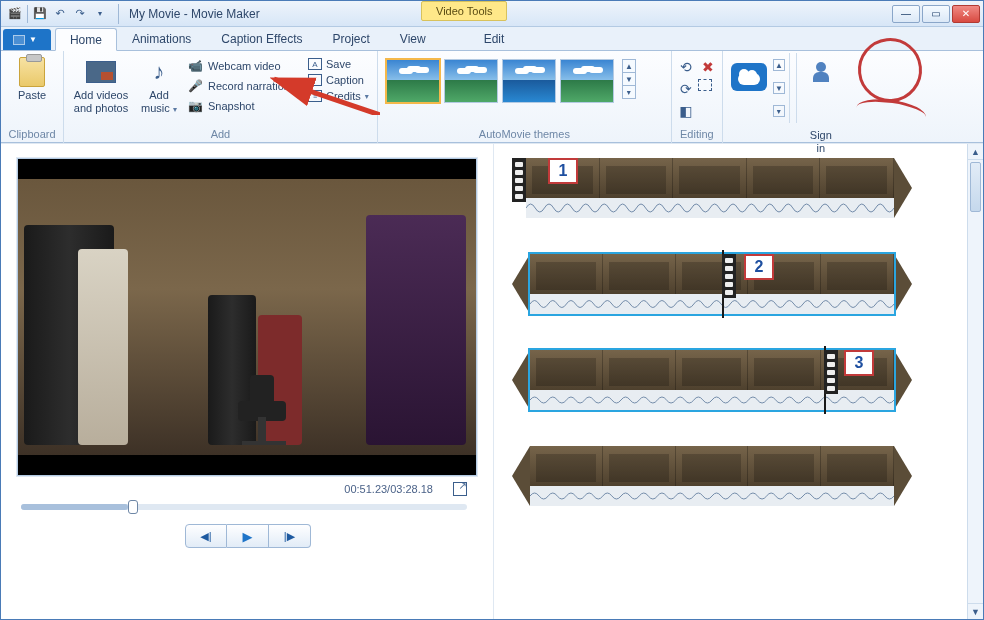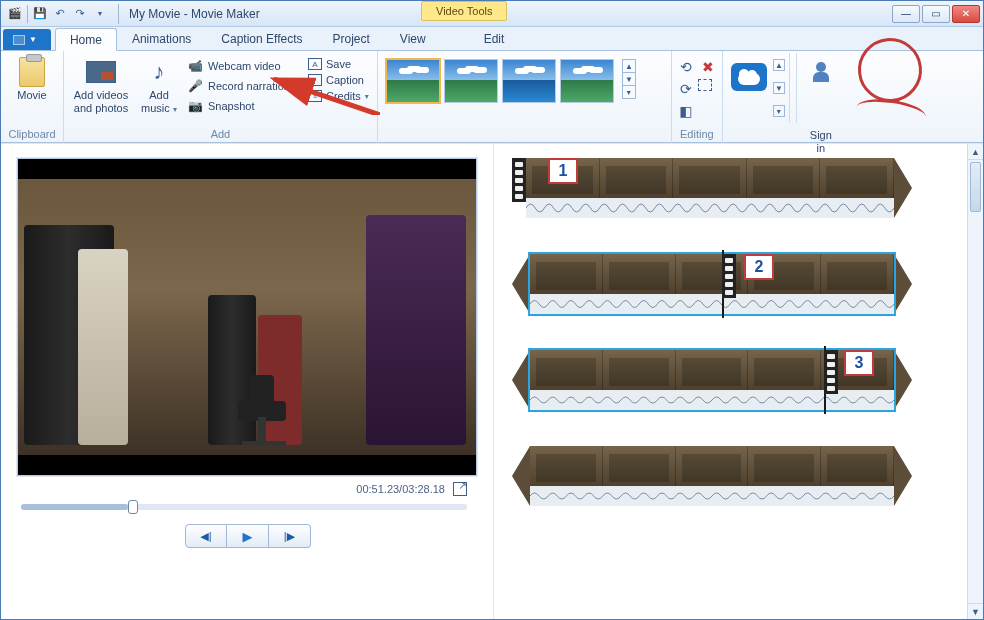--- a/index.html
+++ b/index.html
@@ -59,21 +59,21 @@
 .f1 { left:6px; width:90px; height:220px; background:linear-gradient(90deg,#1a1a1a,#2d2d2d,#1a1a1a);}
 .f1b { left:60px; width:50px; height:196px; background:linear-gradient(#d9d3c4,#b8ae9c);}
 .f2 { left:190px; width:48px; height:150px; background:linear-gradient(90deg,#1a1a1a,#2d2d2d,#1a1a1a);}
 .f3 { left:240px; width:44px; height:130px; background:#7d2b2b;}
 .f4 { right:10px; width:100px; height:230px; background:linear-gradient(#4b2b55,#2a1433);}
 .chair { position:absolute; left:220px; bottom:10px; width:56px; height:62px;}
 .chair .seat{position:absolute; bottom:24px; width:48px; height:20px; background:#222; border-radius:4px;}
 .chair .back{position:absolute; bottom:40px; left:12px; width:24px; height:30px; background:#222; border-radius:4px;}
 .chair .base{position:absolute; bottom:0; left:20px; width:8px; height:28px; background:#333;}
 .chair .legs{position:absolute; bottom:0; left:4px; width:44px; height:4px; background:#333;}
-.timecode { text-align:right; padding:6px 12px 2px 0; font-size:11px; color:#4b6288; display:flex; justify-content:flex-end; align-items:center; gap:8px;}
+.timecode { text-align:right; padding:6px 12px 2px 0; font-size:11px; color:#4b6288; display:flex; justify-content:flex-end; align-items:center; gap:20px;}
 .fullscreen-ico { width:14px; height:14px; border:1px solid #3b5e8c; position:relative;}
 .fullscreen-ico::after{content:"↗"; position:absolute; right:-1px; top:-3px; font-size:10px; color:#3b5e8c;}
 .seekbar { height:6px; background:#dfe8f2; margin:6px 12px 4px 4px; position:relative; border-radius:3px;}
 .seekbar .prog { position:absolute; left:0; top:0; bottom:0; width:24%; background:#a8c0dc; border-radius:3px;}
 .seekbar .thumb { position:absolute; left:24%; top:-4px; width:10px; height:14px; background:#fff; border:1px solid #6e87a6; border-radius:3px;}
 .controls { display:flex; justify-content:center; gap:0; margin-top:10px;}
 .ctrlbtn { width:42px; height:24px; border:1px solid #9fb8d6; background:linear-gradient(#fefeff,#e2ecf7); display:flex; align-items:center; justify-content:center; font-size:11px; color:#1e5aa0;}
 .ctrlbtn:first-child{border-radius:4px 0 0 4px;}
 .ctrlbtn:last-child{border-radius:0 4px 4px 0; border-left:none;}
 .ctrlbtn.mid{border-left:none;}
@@ -154,21 +154,21 @@
   </div>
 
   <div class="ribbon" style="position:relative;">
 
     <div class="group">
       <div class="group-body">
         <div class="bigbtn">
           <div class="ico">
               <div class="clipboard-ico"></div>
             </div>
-          <span class="lbl">Movie</span>
+          <span class="lbl">Paste</span>
         </div>
       </div>
       <div class="group-label">Clipboard</div>
     </div>
 
     <div class="group" style="min-width:300px;">
       <div class="group-body">
         <div class="bigbtn" style="width:66px;">
           <div class="ico">
               <div class="vidthumb"></div>
@@ -240,20 +240,21 @@
               <div class="cloud"></div>
               <div class="ground"></div>
             </div>
         </div>
         <div class="theme-nav">
           <div>▲</div>
           <div>▼</div>
           <div>▾</div>
         </div>
       </div>
+      <div class="group-label">AutoMovie themes</div>
     </div>
 
     <div class="group">
       <div class="group-body">
         <div class="editgrid">
           <div>⟲</div>
           <div style="color:#c23a3a;">✖</div>
           <div>⟳</div>
           <div style="border:1px dashed #3b5e8c;width:14px;height:12px;"></div>
           <div>◧</div>

